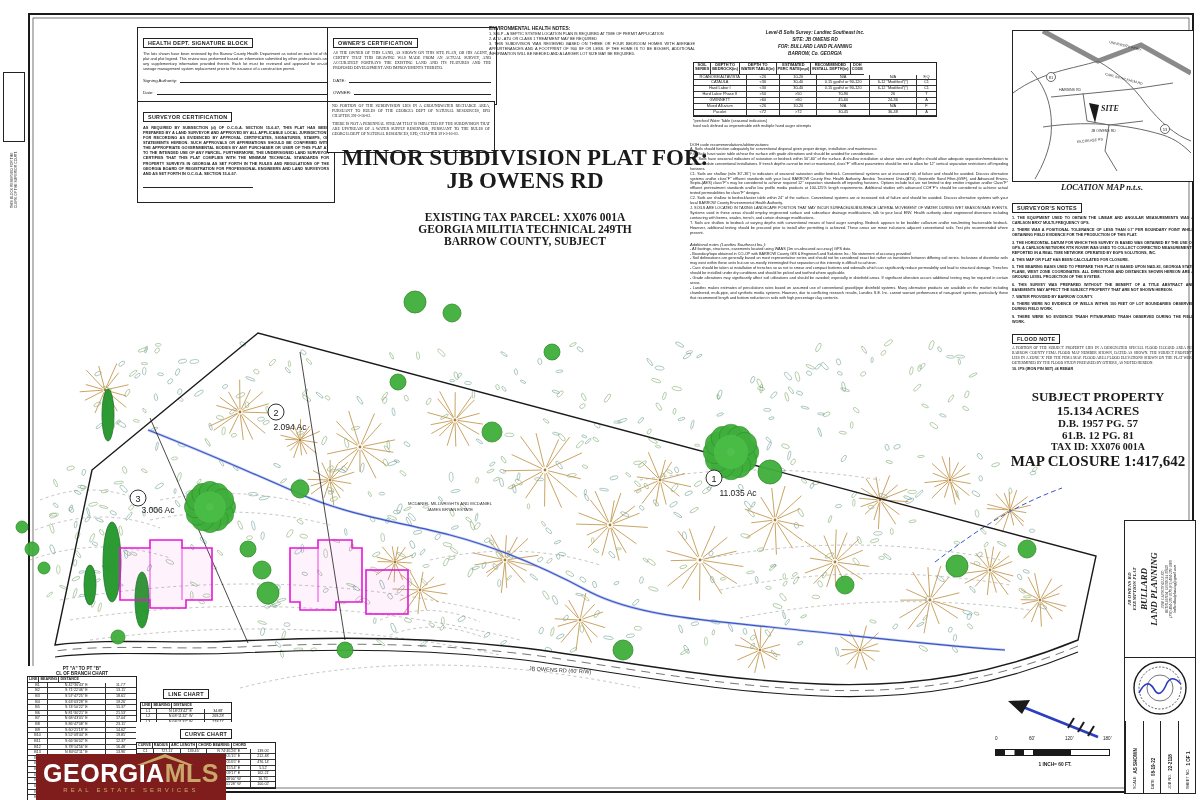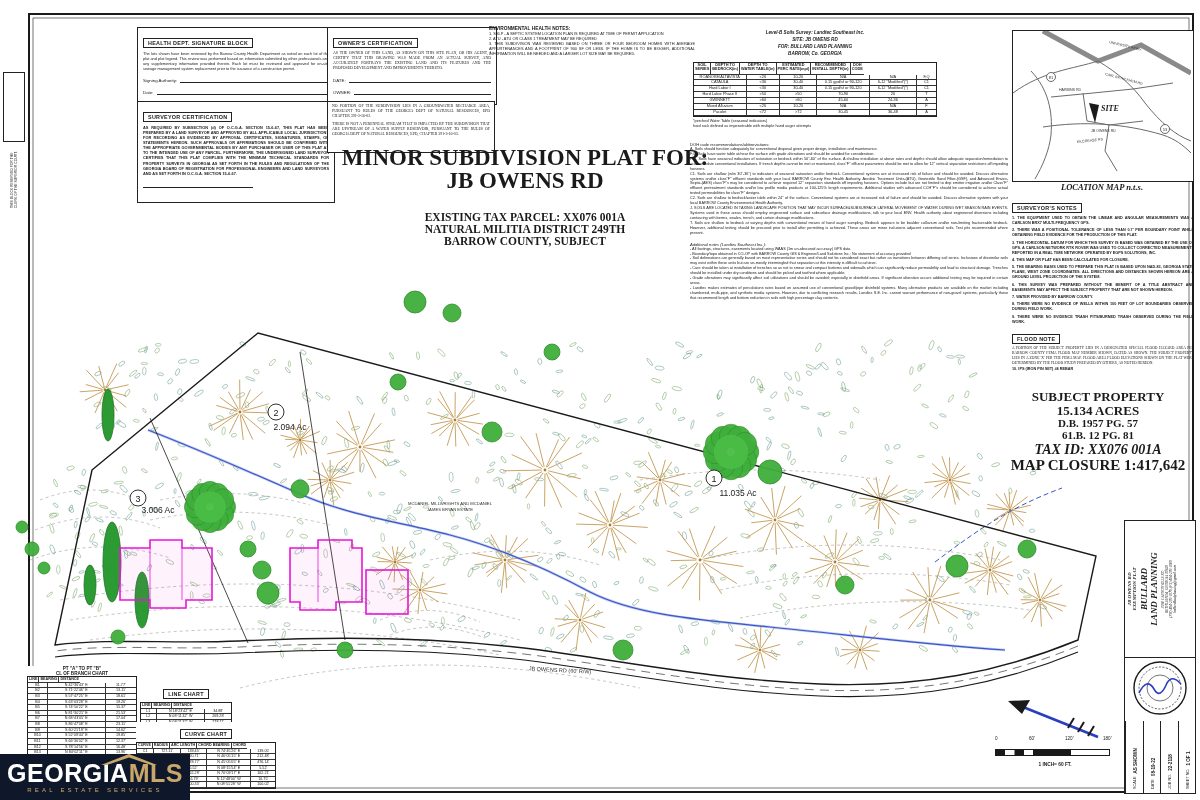--- a/index.html
+++ b/index.html
@@ -25,21 +25,21 @@
   .soils .trow>span{font-size:3.9px;}
   
   .branch .c0{width:18px}.branch .c1{width:58px}.branch .c2{width:30px}
   
   .linec .c0{width:14px}.linec .c1{width:50px}.linec .c2{width:26px}
   
   .curvec .c0{width:16px}.curvec .c1{width:26px}.curvec .c2{width:26px}.curvec .c3{width:46px}.curvec .c4{width:24px}
   .rot{position:absolute;transform:rotate(-90deg);transform-origin:top left;}
   .fieldcell{display:flex;align-items:center;justify-content:center;gap:4px;font-size:5px;}
   .vframe{border:1px solid #222;}
-  #mls-logo{background:#0f172a;display:flex;flex-direction:column;align-items:center;justify-content:center;}
+  #mls-logo{background:#7f1d1d;display:flex;flex-direction:column;align-items:center;justify-content:center;margin-left:36px;}
   #mls-logo .row1{display:flex;align-items:baseline;line-height:1;}
   #mls-logo .georgia{color:#fff;font-weight:bold;font-size:25px;letter-spacing:.5px;}
   #mls-logo .mls{color:#c9a76a;font-weight:bold;font-size:25px;letter-spacing:.5px;}
   #mls-logo .sub{color:#c9a76a;font-size:6px;letter-spacing:3.2px;margin-top:1px;}
 </style>
 </head>
 <body>
 
 <div id="page">
 
@@ -1206,21 +1206,21 @@
     <div class="body-xs">1. SSLP - A SEPTIC SYSTEM LOCATION PLAN IS REQUIRED AT TIME OF PERMIT APPLICATION</div>
         <div class="body-xs">2. ATU - ATU OR CLASS 1 TREATMENT MAY BE REQUIRED</div>
         <div class="body-xs">3. THIS SUBDIVISION WAS REVIEWED BASED ON THREE OR FOUR BEDROOM HOMES WITH AVERAGE APPURTENANCES AND A FOOTPRINT OF 900 SF OR LESS. IF THE HOME IS TO BE BIGGER, ADDITIONAL INFORMATION WILL BE NEEDED AND A LARGER LOT SIZE MAY BE REQUIRED.</div>
       </div>
   </div>
 
   <div class="abs maintitle" style="left:330px;top:146px;width:390px;">
     <div style="font-size:23px;line-height:1.02;">MINOR SUBDIVISION PLAT FOR:</div>
     <div style="font-size:23px;line-height:1.02;">JB OWENS RD</div>
     <div style="font-size:11.5px;margin-top:18px;">EXISTING TAX PARCEL: XX076 001A</div>
-    <div style="font-size:11.5px;">NATURAL MILITIA DISTRICT 249TH</div>
+    <div style="font-size:11.5px;">GEORGIA MILITIA TECHNICAL 249TH</div>
     <div style="font-size:11.5px;">BARROW COUNTY, SUBJECT</div>
   </div>
 
   <div class="abs" style="left:693px;top:30px;width:244px;">
     <div style="text-align:center;font-size:4.6px;font-weight:bold;font-style:italic;line-height:1.5;">
 
     <div>Level-B Soils Survey: Landtec Southeast Inc.</div>
         <div>SITE: JB OWENS RD</div>
         <div>FOR: BULLARD LAND PLANNING</div>
         <div>BARROW, Co. GEORGIA</div>
@@ -1400,21 +1400,21 @@
     <span class="btitle" style="margin-top:2px;">FLOOD NOTE</span>
     <div class="body-xs serif" style="font-size:3.7px;margin-top:1px;">A PORTION OF THE SUBJECT PROPERTY LIES IN A DESIGNATED SPECIAL FLOOD HAZARD AREA PER BARROW COUNTY FEMA FLOOD MAP NUMBER SHOWN, DATED AS SHOWN. THE SUBJECT PROPERTY LIES IN A ZONE 'X' PER THE FEMA MAP. FLOOD AREA FLOOD ELEVATIONS SHOWN ON THE PLAT WERE DETERMINED BY THE FLOOD STUDY PREPARED BY OTHERS, AS NOTED HEREON.</div>
     <div class="body-xs" style="font-weight:bold;font-size:3.8px;margin-top:2px;">10.   IPS (IRON PIN SET) #4 REBAR</div>
   </div>
 
   <div class="abs maintitle" style="left:1000px;top:390px;width:196px;">
     <div style="font-size:13px;line-height:1.08;">SUBJECT PROPERTY</div>
     <div style="font-size:13px;line-height:1.08;">15.134 ACRES</div>
     <div style="font-size:11px;line-height:1.08;">D.B. 1957 PG. 57</div>
     <div style="font-size:11px;line-height:1.08;">61.B. 12 PG. 81</div>
-    <div style="font-size:14px;line-height:1.08;font-style:italic;">TAX ID: XX076 001A</div>
+    <div style="font-size:10px;line-height:1.08;">TAX ID: XX076 001A</div>
     <div style="font-size:15px;line-height:1.08;">MAP CLOSURE 1:417,642</div>
   </div>
 
   <div class="abs" style="left:27px;top:666px;width:110px;background:#fff;">
     <div style="font-size:4.6px;font-weight:bold;text-align:center;">PT "A" TO PT "B"</div>
     <div style="font-size:4.6px;font-weight:bold;text-align:center;">CL OF BRANCH CHART</div>
     <div class="tbl branch">
       <div class="trow thead">
 
       <span>LINE</span>

